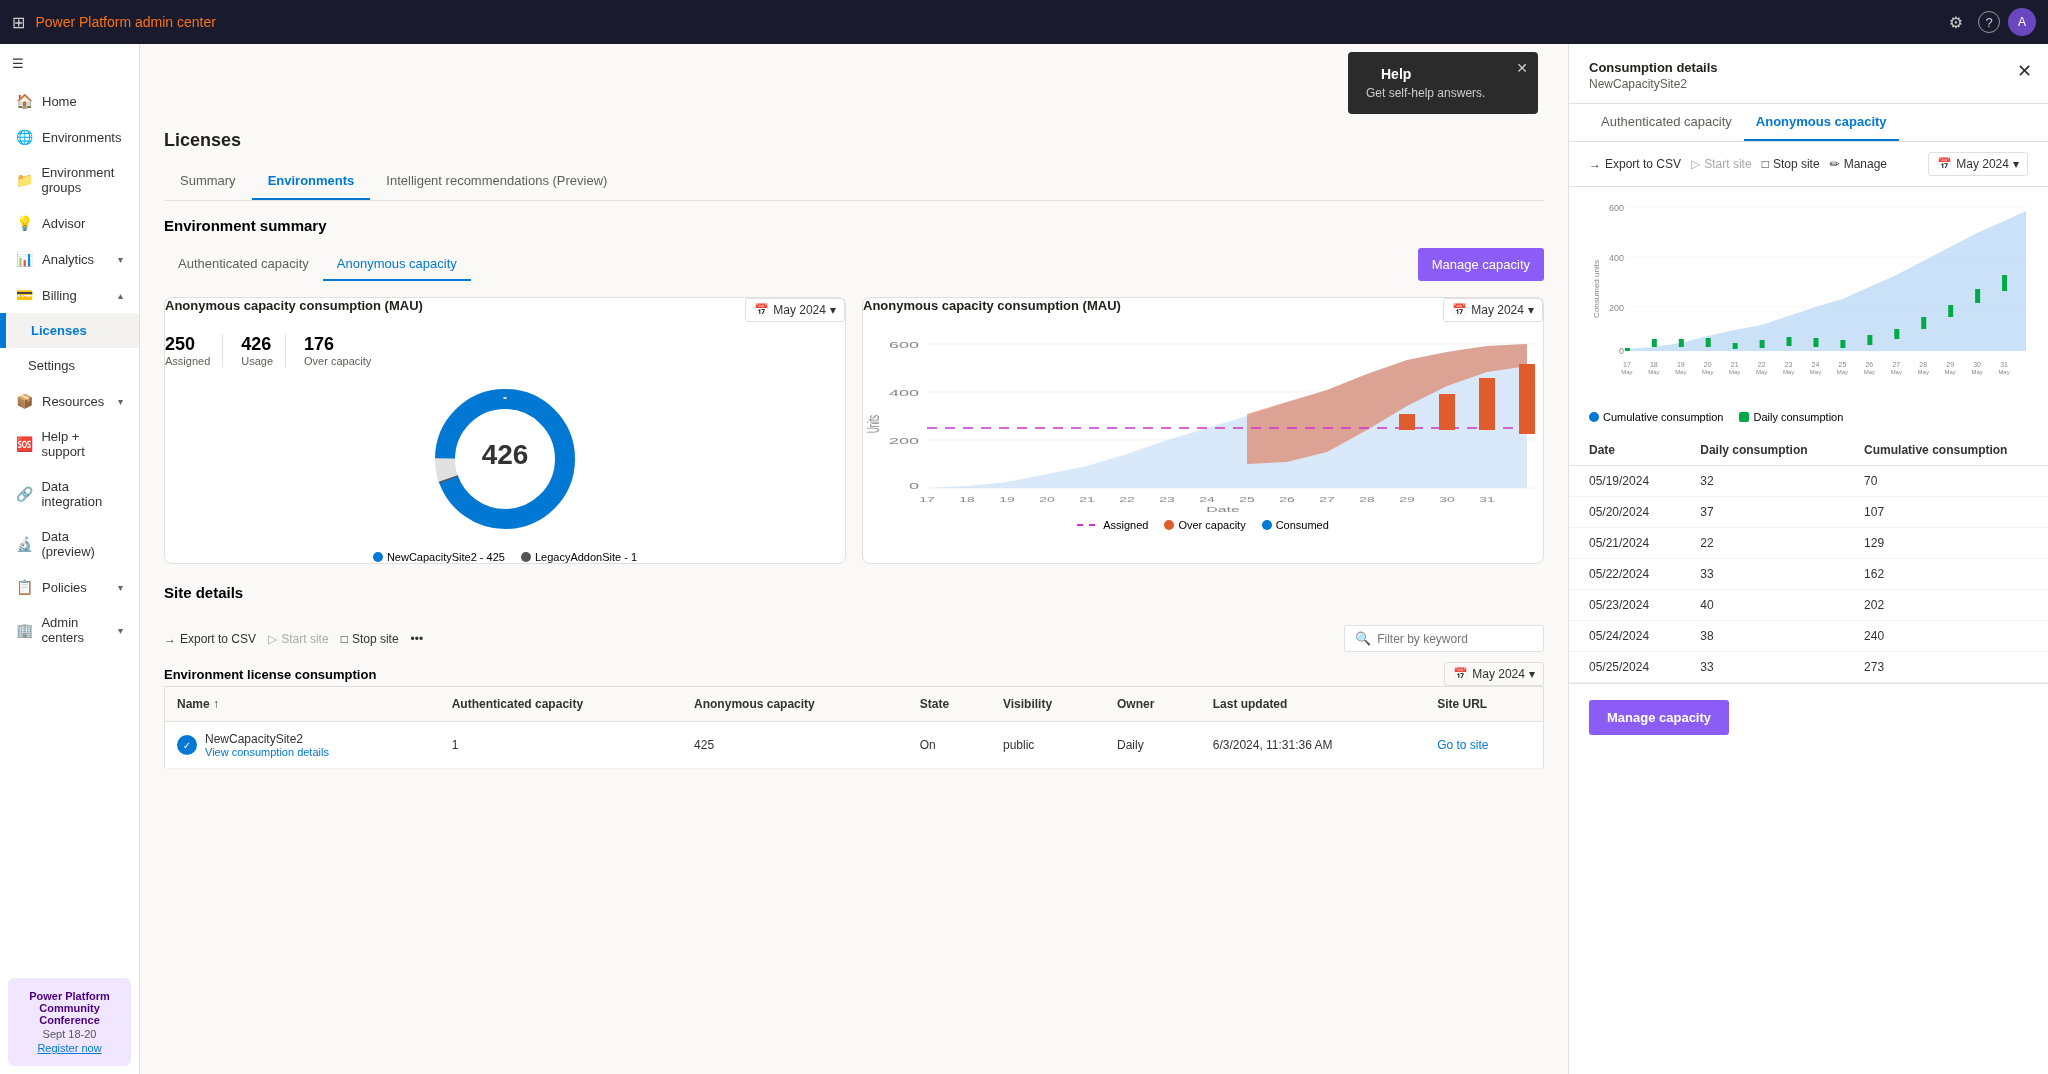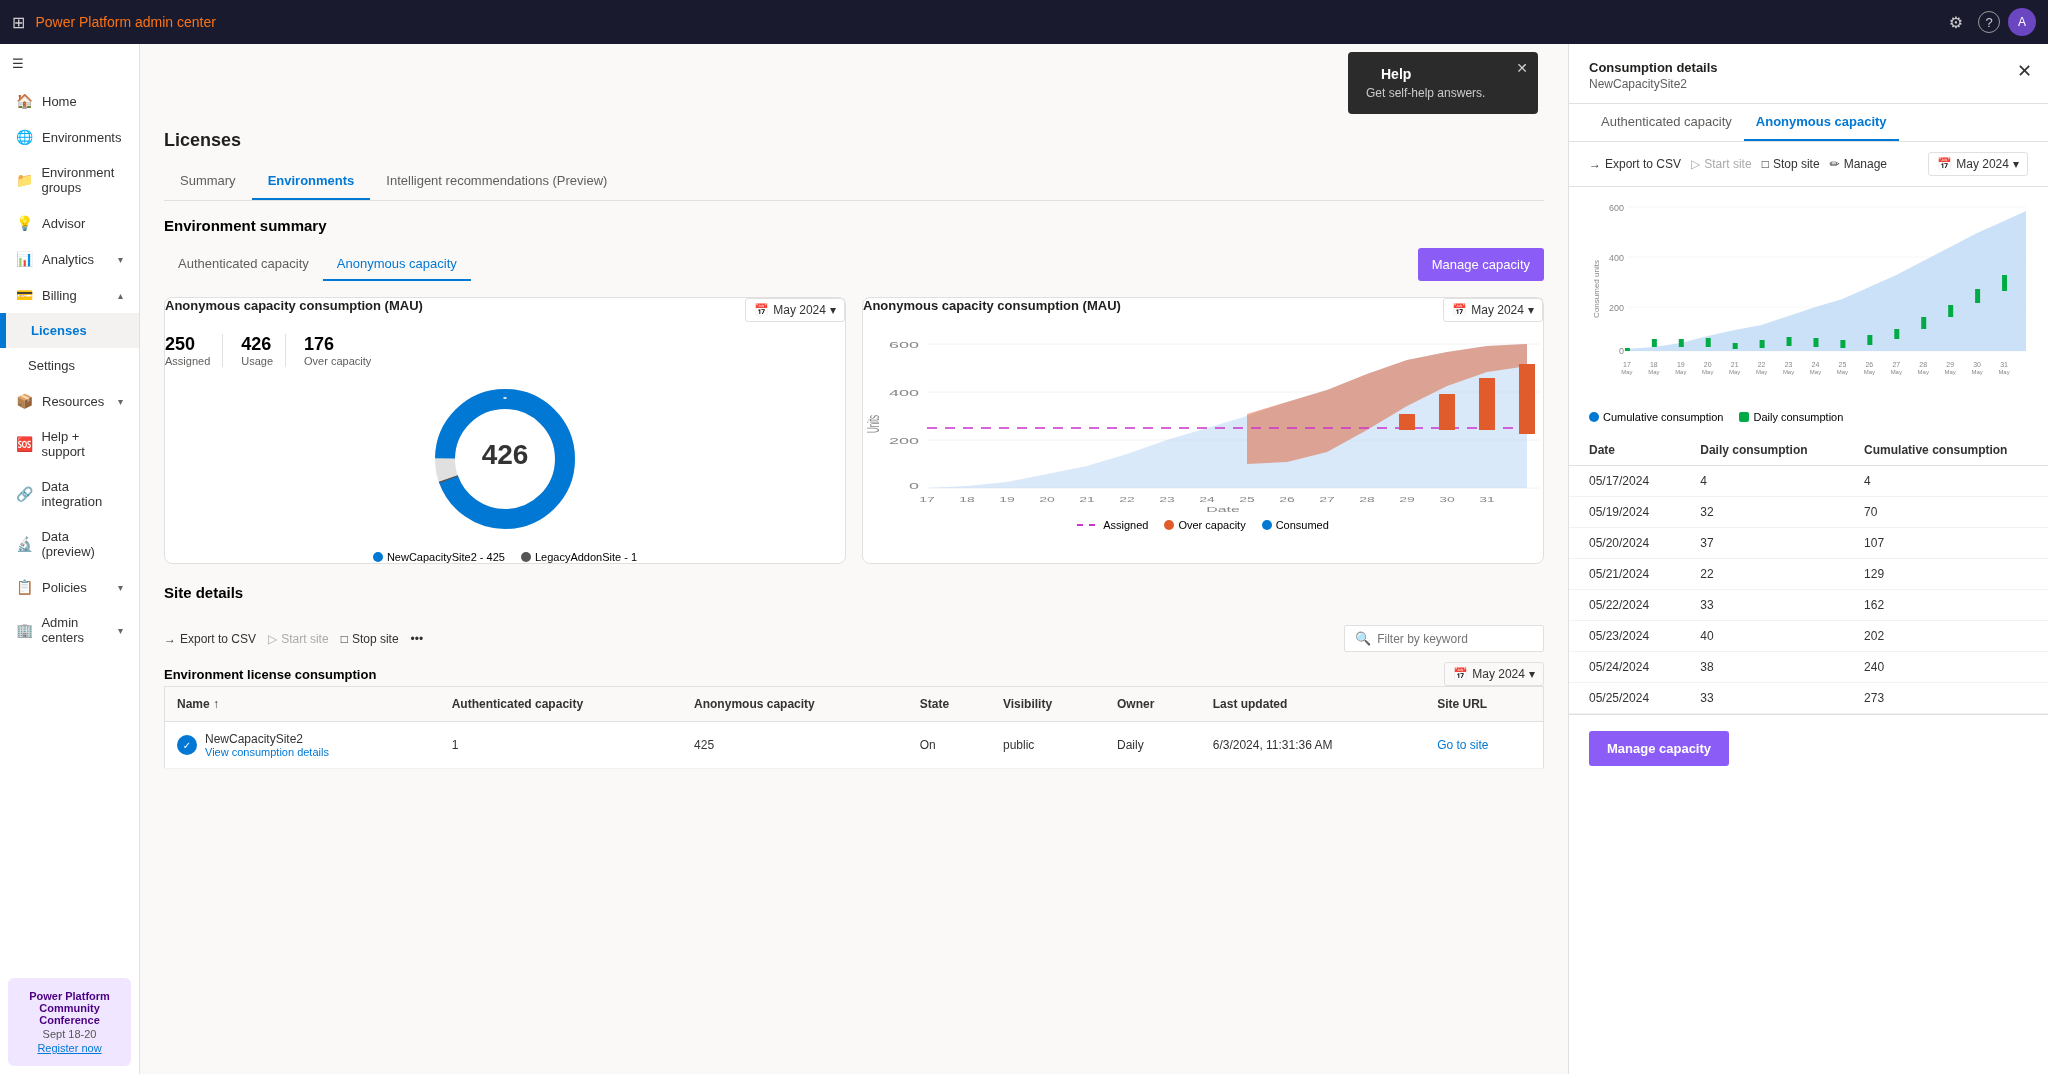--- a/index.html
+++ b/index.html
@@ -520,25 +520,20 @@
 
   <table class="panel-table">
     <thead>
       <tr>
         <th>Date</th>
         <th>Daily consumption</th>
         <th>Cumulative consumption</th>
       </tr>
     </thead>
     <tbody id="panel-table-body">
-    <tr>
-        <td>05/17/2024</td>
-        <td>4</td>
-        <td>4</td>
-      </tr>
         <tr>
         <td>05/19/2024</td>
         <td>32</td>
         <td>70</td>
       </tr>
         <tr>
         <td>05/20/2024</td>
         <td>37</td>
         <td>107</td>
       </tr>

